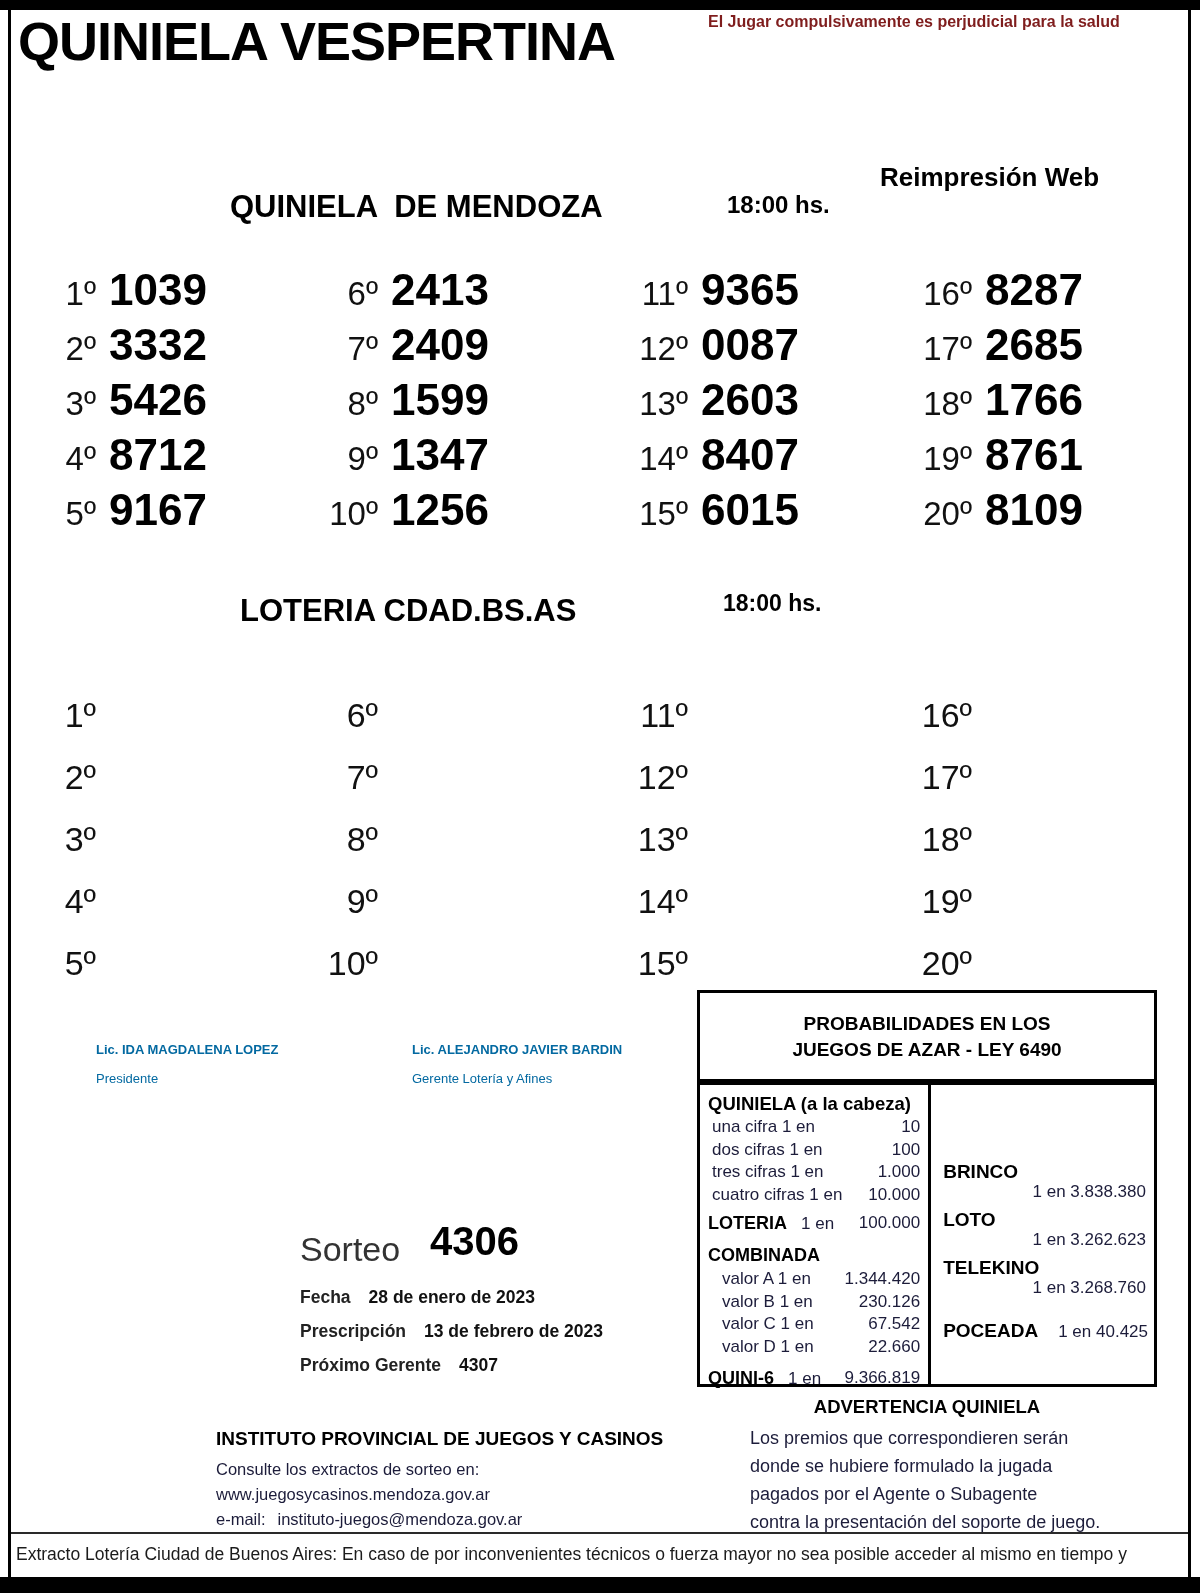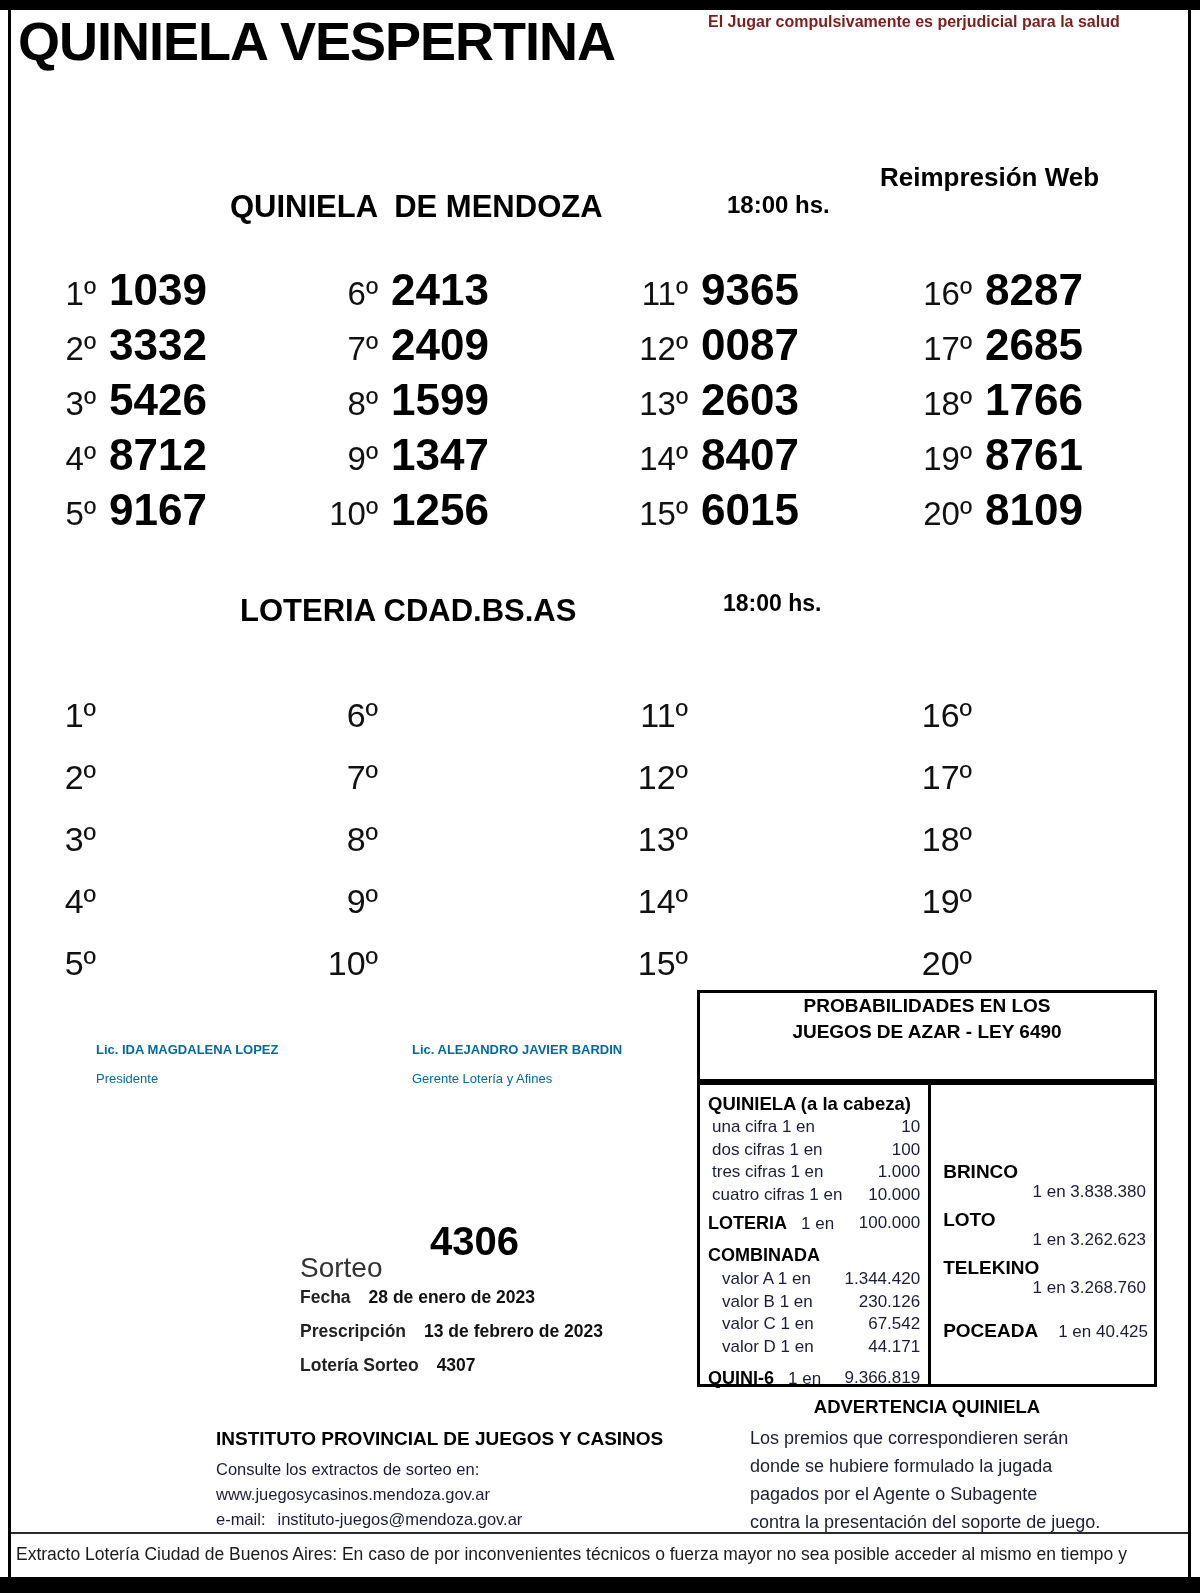--- a/index.html
+++ b/index.html
@@ -32,31 +32,31 @@
   .grid .qcell:nth-child(4n+2) .pos{width:80px;}
   .grid .qcell:nth-child(4n+3) .pos{width:118px;}
   .grid .qcell:nth-child(4n)   .pos{width:132px;}
   
   .sig{font-size:13px;color:#0369a1;margin-left:32px;}
   .sig1{left:64px;top:1042px;}
   .sig2{left:380px;top:1042px;}
   .sig-name{font-weight:bold;}
   .sig-role{margin-top:14px;}
   
-  .sorteo-label{left:300px;top:1230px;font-size:28px;color:#333;margin-top:22px;}
+  .sorteo-label{left:300px;top:1230px;font-size:34px;color:#333;}
   .sorteo-num{left:430px;top:1219px;font-size:40px;font-weight:bold;color:#000;}
   .draw-row{display:flex;gap:18px;font-size:17.5px;font-weight:bold;color:#222;white-space:nowrap;}
   .row-fecha{left:300px;top:1287px;}
   .row-prescripcion{left:300px;top:1321px;}
   .row-proximo{left:300px;top:1355px;}
   .draw-row .dval{color:#111;}
   
   .prob-box{left:697px;top:990px;width:460px;}
   .prob-header{border:3px solid #000;box-sizing:border-box;height:92px;text-align:center;
-               font-weight:bold;font-size:19px;line-height:26px;color:#000;}
+               font-weight:bold;font-size:19px;line-height:26px;padding-top:18px;color:#000;}
   .prob-body{border:3px solid #000;border-top:3px solid #000;box-sizing:border-box;height:305px;display:flex;}
   .prob-left{width:245px;border-right:3px solid #000;box-sizing:border-box;
              padding:6px 8px 0 8px;font-size:17px;color:#1c1c3a;}
   .prob-right{flex:1;box-sizing:border-box;padding:76px 6px 0 12px;font-size:17px;color:#1c1c3a;}
   .pq-header{font-weight:bold;font-size:18.5px;color:#000;line-height:25px;}
   .prow{display:flex;justify-content:space-between;line-height:22.5px;white-space:nowrap;}
   .prow .plabel{padding-left:4px;}
   .prow.valores .plabel{padding-left:14px;}
   .inline-row{display:flex;justify-content:space-between;line-height:24px;white-space:nowrap;}
   .inline-row .gbold{font-weight:bold;color:#000;font-size:18px;}
@@ -157,21 +157,21 @@
 <div class="abs sorteo-num">4306</div>
 <div class="abs draw-row row-fecha">
   <span class="dlabel">Fecha</span>
   <span class="dval">28 de enero de 2023</span>
 </div>
 <div class="abs draw-row row-prescripcion">
   <span class="dlabel">Prescripción</span>
   <span class="dval">13 de febrero de 2023</span>
 </div>
 <div class="abs draw-row row-proximo">
-  <span class="dlabel">Lotería Sorteo</span>
+  <span class="dlabel">Próximo Gerente</span>
   <span class="dval">4307</span>
 </div>
 
 <div class="abs prob-box">
   <div class="prob-header">
     <div>PROBABILIDADES EN LOS</div>
     <div>JUEGOS DE AZAR - LEY 6490</div>
   </div>
   <div class="prob-body">
     <div class="prob-left">
@@ -204,21 +204,21 @@
       <div class="prow valores">
           <span class="plabel">valor B 1 en</span>
           <span class="pval">230.126</span>
         </div>
       <div class="prow valores">
           <span class="plabel">valor C 1 en</span>
           <span class="pval">67.542</span>
         </div>
       <div class="prow valores">
           <span class="plabel">valor D 1 en</span>
-          <span class="pval">44.171</span>
+          <span class="pval">22.660</span>
         </div>
       <div class="inline-row mt12">
         <span><span class="gbold">QUINI-6</span><span class="gmid">1 en</span></span>
         <span class="pval">9.366.819</span>
       </div>
     </div>
     <div class="prob-right">
       <div class="game">
         <div class="gname">BRINCO</div>
         <div class="gval">1 en 3.838.380</div>

